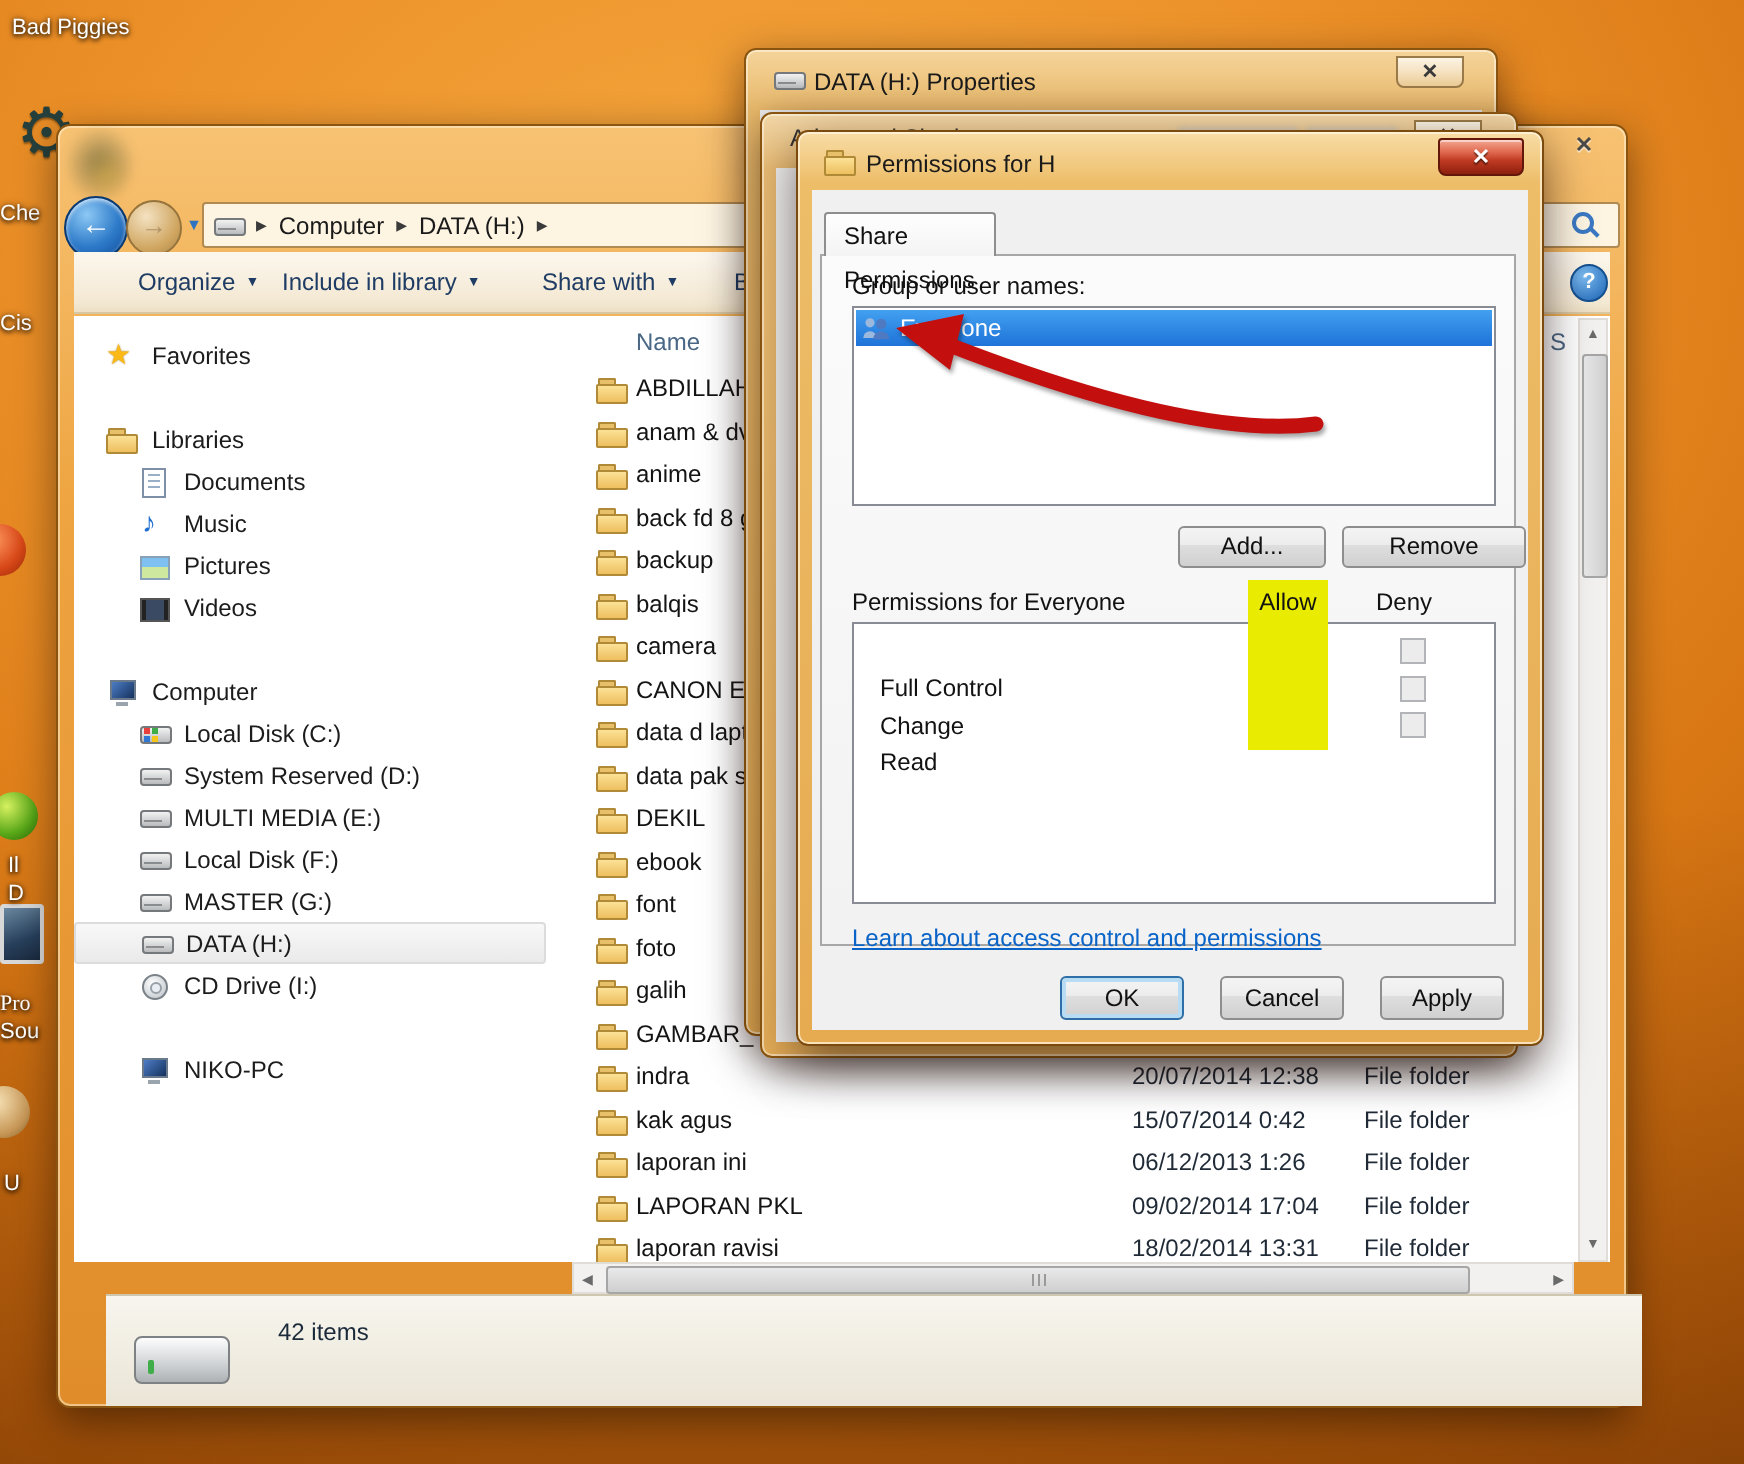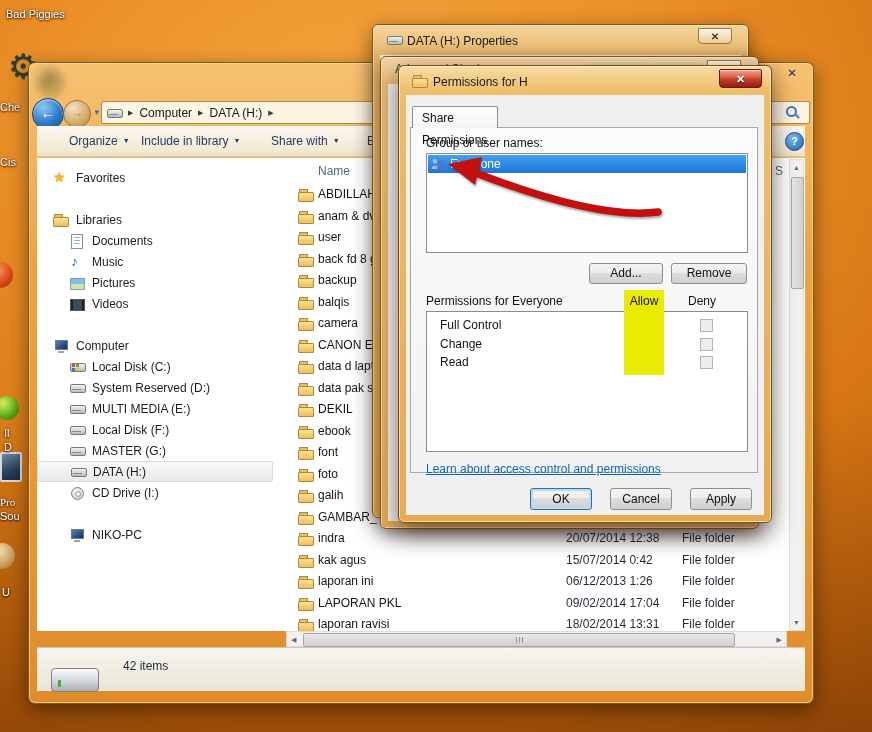--- a/index.html
+++ b/index.html
@@ -60,21 +60,21 @@
   .ftype{position:absolute;left:396px;top:3px;color:#1f2a36;white-space:nowrap;}
 
   
   #vscroll{position:absolute;left:760px;top:96px;width:15px;height:472px;background:#f2f1ef;border:1px solid #e0ddd8;box-sizing:border-box;}
   #hscroll{position:absolute;left:257px;top:568px;width:501px;height:16px;background:#f2f1ef;border:1px solid #e0ddd8;box-sizing:border-box;}
   .sarrow{position:absolute;color:#6a6a6a;font-size:7px;text-align:center;}
   .sthumb{position:absolute;background:linear-gradient(90deg,#e9e9e9,#cfcfcf);border:1px solid #a6a6a6;border-radius:2px;}
   #hthumb{left:16px;top:1px;height:12px;width:430px;background:linear-gradient(180deg,#e9e9e9,#cfcfcf);}
   .grip{position:absolute;left:50%;top:3px;width:1px;height:6px;background:#9a9a9a;box-shadow:-3px 0 #9a9a9a,3px 0 #9a9a9a;}
 
-  #statusbar{position:absolute;left:8px;top:584px;width:768px;height:44px;background:linear-gradient(180deg,#f7f5ee,#eae5d6);border-top:1px solid #cfc6b0;box-sizing:border-box;}
+  #statusbar{position:absolute;left:24px;top:584px;width:768px;height:56px;background:linear-gradient(180deg,#f7f5ee,#eae5d6);border-top:1px solid #cfc6b0;box-sizing:border-box;}
   #status-drive{position:absolute;left:14px;top:20px;width:46px;height:22px;border-radius:4px;background:linear-gradient(180deg,#fdfdfd,#cfd2d4 60%,#aeb1b3);border:1px solid #7f8284;}
   #status-drive::after{content:"";position:absolute;left:6px;bottom:4px;width:3px;height:7px;background:#3fae49;border-radius:1px;}
   #status-text{position:absolute;left:86px;top:11px;color:#1b2a3a;}
 
   
   .ic{display:inline-block;width:16px;height:16px;position:relative;flex:none;vertical-align:middle;}
   .ic-star::before{content:"★";position:absolute;left:0;top:-1px;font-size:14px;color:#fbb917;text-shadow:0 0 1px #a87408;}
   .ic-folder::before{content:"";position:absolute;left:1px;top:2px;width:7px;height:4px;background:#e8c06a;border:1px solid #b08a36;border-bottom:none;border-radius:1px 1px 0 0;}
   .ic-folder::after{content:"";position:absolute;left:0;top:5px;width:14px;height:8px;background:linear-gradient(180deg,#fbe196,#eebf5e);border:1px solid #b08a36;border-radius:1px;}
   .ic-doc::before{content:"";position:absolute;left:2px;top:1px;width:10px;height:13px;background:#fff;border:1px solid #7d90a8;}
@@ -114,21 +114,21 @@
   .flabel{position:absolute;color:#121212;white-space:nowrap;}
   #group-list{position:absolute;left:15px;top:25px;width:322px;height:100px;background:#fff;border:1px solid #898c95;box-sizing:border-box;}
   #everyone-row{position:absolute;left:1px;top:1px;right:1px;height:18px;background:linear-gradient(180deg,#42a0f0,#1e73d8);color:#fff;display:flex;align-items:center;padding-left:3px;}
   #everyone-row svg{margin-right:5px;}
   .btn{position:absolute;height:21px;background:linear-gradient(180deg,#f4f4f4,#ececec 45%,#dedede 46%,#d0d0d0);border:1px solid #8e8e8e;border-radius:3px;color:#111;text-align:center;line-height:19px;box-sizing:border-box;font-size:12px;}
   .btn.focused{border-color:#2f6fa8;box-shadow:inset 0 0 0 2px #b7dcf3;}
   #yellow-hl{position:absolute;left:213px;top:162px;width:40px;height:85px;background:#e9ec00;z-index:2;}
   #allow-header{left:213px;top:166px;width:40px;text-align:center;z-index:3;}
   #deny-header{left:271px;top:166px;width:40px;text-align:center;}
   #perm-list{position:absolute;left:15px;top:183px;width:322px;height:141px;background:#fff;border:1px solid #898c95;box-sizing:border-box;z-index:1;}
-  .permrow-label{position:absolute;left:13px;color:#121212;z-index:3;}
+  .permrow-label{position:absolute;left:13px;color:#121212;z-index:3;margin-top:19px;}
   .cb{position:absolute;width:13px;height:13px;background:linear-gradient(180deg,#f7f7f7,#e9e9e9);border:1px solid #8e9094;box-sizing:border-box;z-index:3;}
   .cb.checked{background:#fdfdfd;}
   .cb.checked::after{content:"✔";position:absolute;left:0px;top:-2px;font-size:11px;font-weight:bold;color:#2f3d52;}
   .cb.dim{background:#ececec;border-color:#b2b4b8;}
   #perm-link{position:absolute;left:15px;top:334px;color:#0a64c8;text-decoration:underline;white-space:nowrap;z-index:3;}
   #arrow-overlay{position:absolute;left:430px;top:150px;width:240px;height:75px;z-index:60;pointer-events:none;}
 </style>
 </head>
 <body>
 
@@ -252,21 +252,21 @@
             <div class="frow" style="top: 26px;">
               <span class="ic ic-folder"></span>
               <span class="fname">ABDILLAH</span>
             </div>
             <div class="frow" style="top: 47.5px;">
               <span class="ic ic-folder"></span>
               <span class="fname">anam &amp; dv</span>
             </div>
             <div class="frow" style="top: 69px;">
               <span class="ic ic-folder"></span>
-              <span class="fname">user</span>
+              <span class="fname">anime</span>
             </div>
             <div class="frow" style="top: 90.5px;">
               <span class="ic ic-folder"></span>
               <span class="fname">back fd 8 g</span>
             </div>
             <div class="frow" style="top: 112px;">
               <span class="ic ic-folder"></span>
               <span class="fname">backup</span>
             </div>
             <div class="frow" style="top: 133.5px;">
@@ -395,21 +395,21 @@
             <svg width="14" height="12" viewBox="0 0 14 12">
                 <circle cx="4" cy="3.4" r="2.3" fill="#9db8dd"></circle>
                 <path d="M0.6 11 a3.4 3.4 0 0 1 6.8 0 z" fill="#9db8dd"></path>
                 <circle cx="9.6" cy="4" r="2.6" fill="#4f79c0"></circle>
                 <path d="M5.6 11.6 a4 4 0 0 1 8 0 z" fill="#4f79c0"></path>
               </svg>
             <span>Everyone</span>
           </div>
         </div>
         <div class="btn" style="left:178px;top:135px;width:74px;">Add...</div>
-        <div class="btn" style="left:260px;top:135px;width:76px;">Remove</div>
+        <div class="btn" style="left:260px;top:135px;width:92px;">Remove</div>
         <span class="flabel" style="left:15px;top:166px;">Permissions for Everyone</span>
         <div id="yellow-hl" style="background: rgb(233, 236, 0);"></div>
         <span class="flabel" id="allow-header">Allow</span>
         <span class="flabel" id="deny-header">Deny</span>
         <div id="perm-list">
             <div class="permrow-label" style="top: 6px;">Full Control</div>
             <div class="cb checked" style="left: 211px; top: 7px;"></div>
             <div class="cb dim" style="left: 273px; top: 7px;"></div>
             <div class="permrow-label" style="top: 24.5px;">Change</div>
             <div class="cb checked" style="left: 211px; top: 25.5px;"></div>

